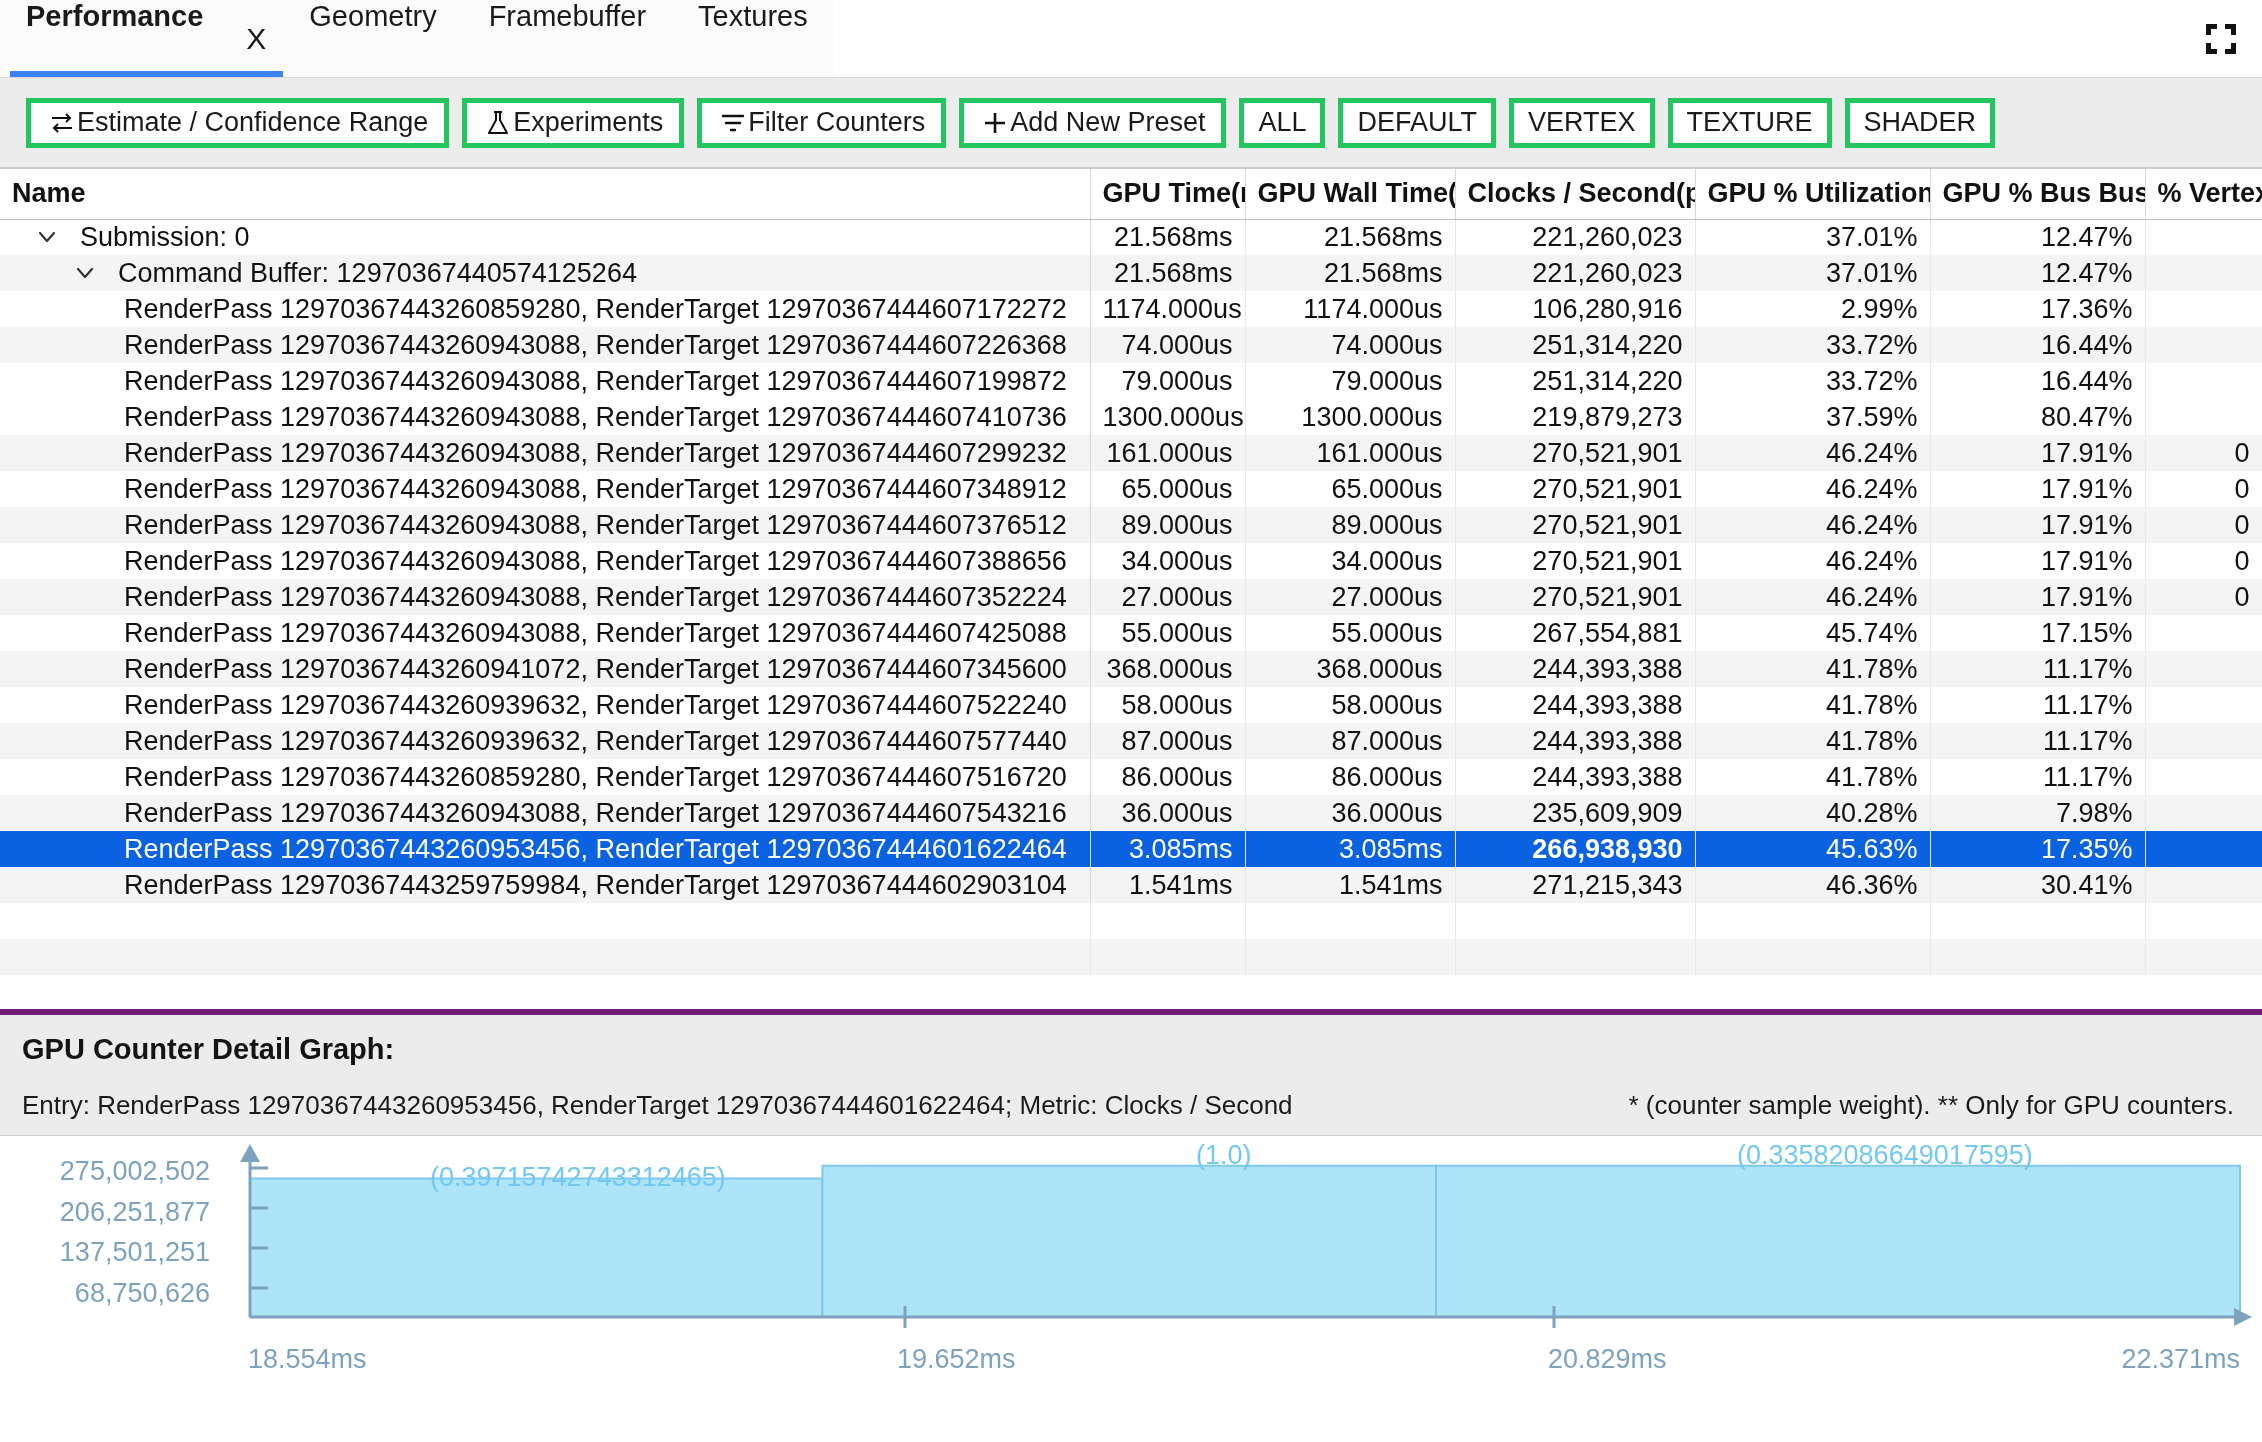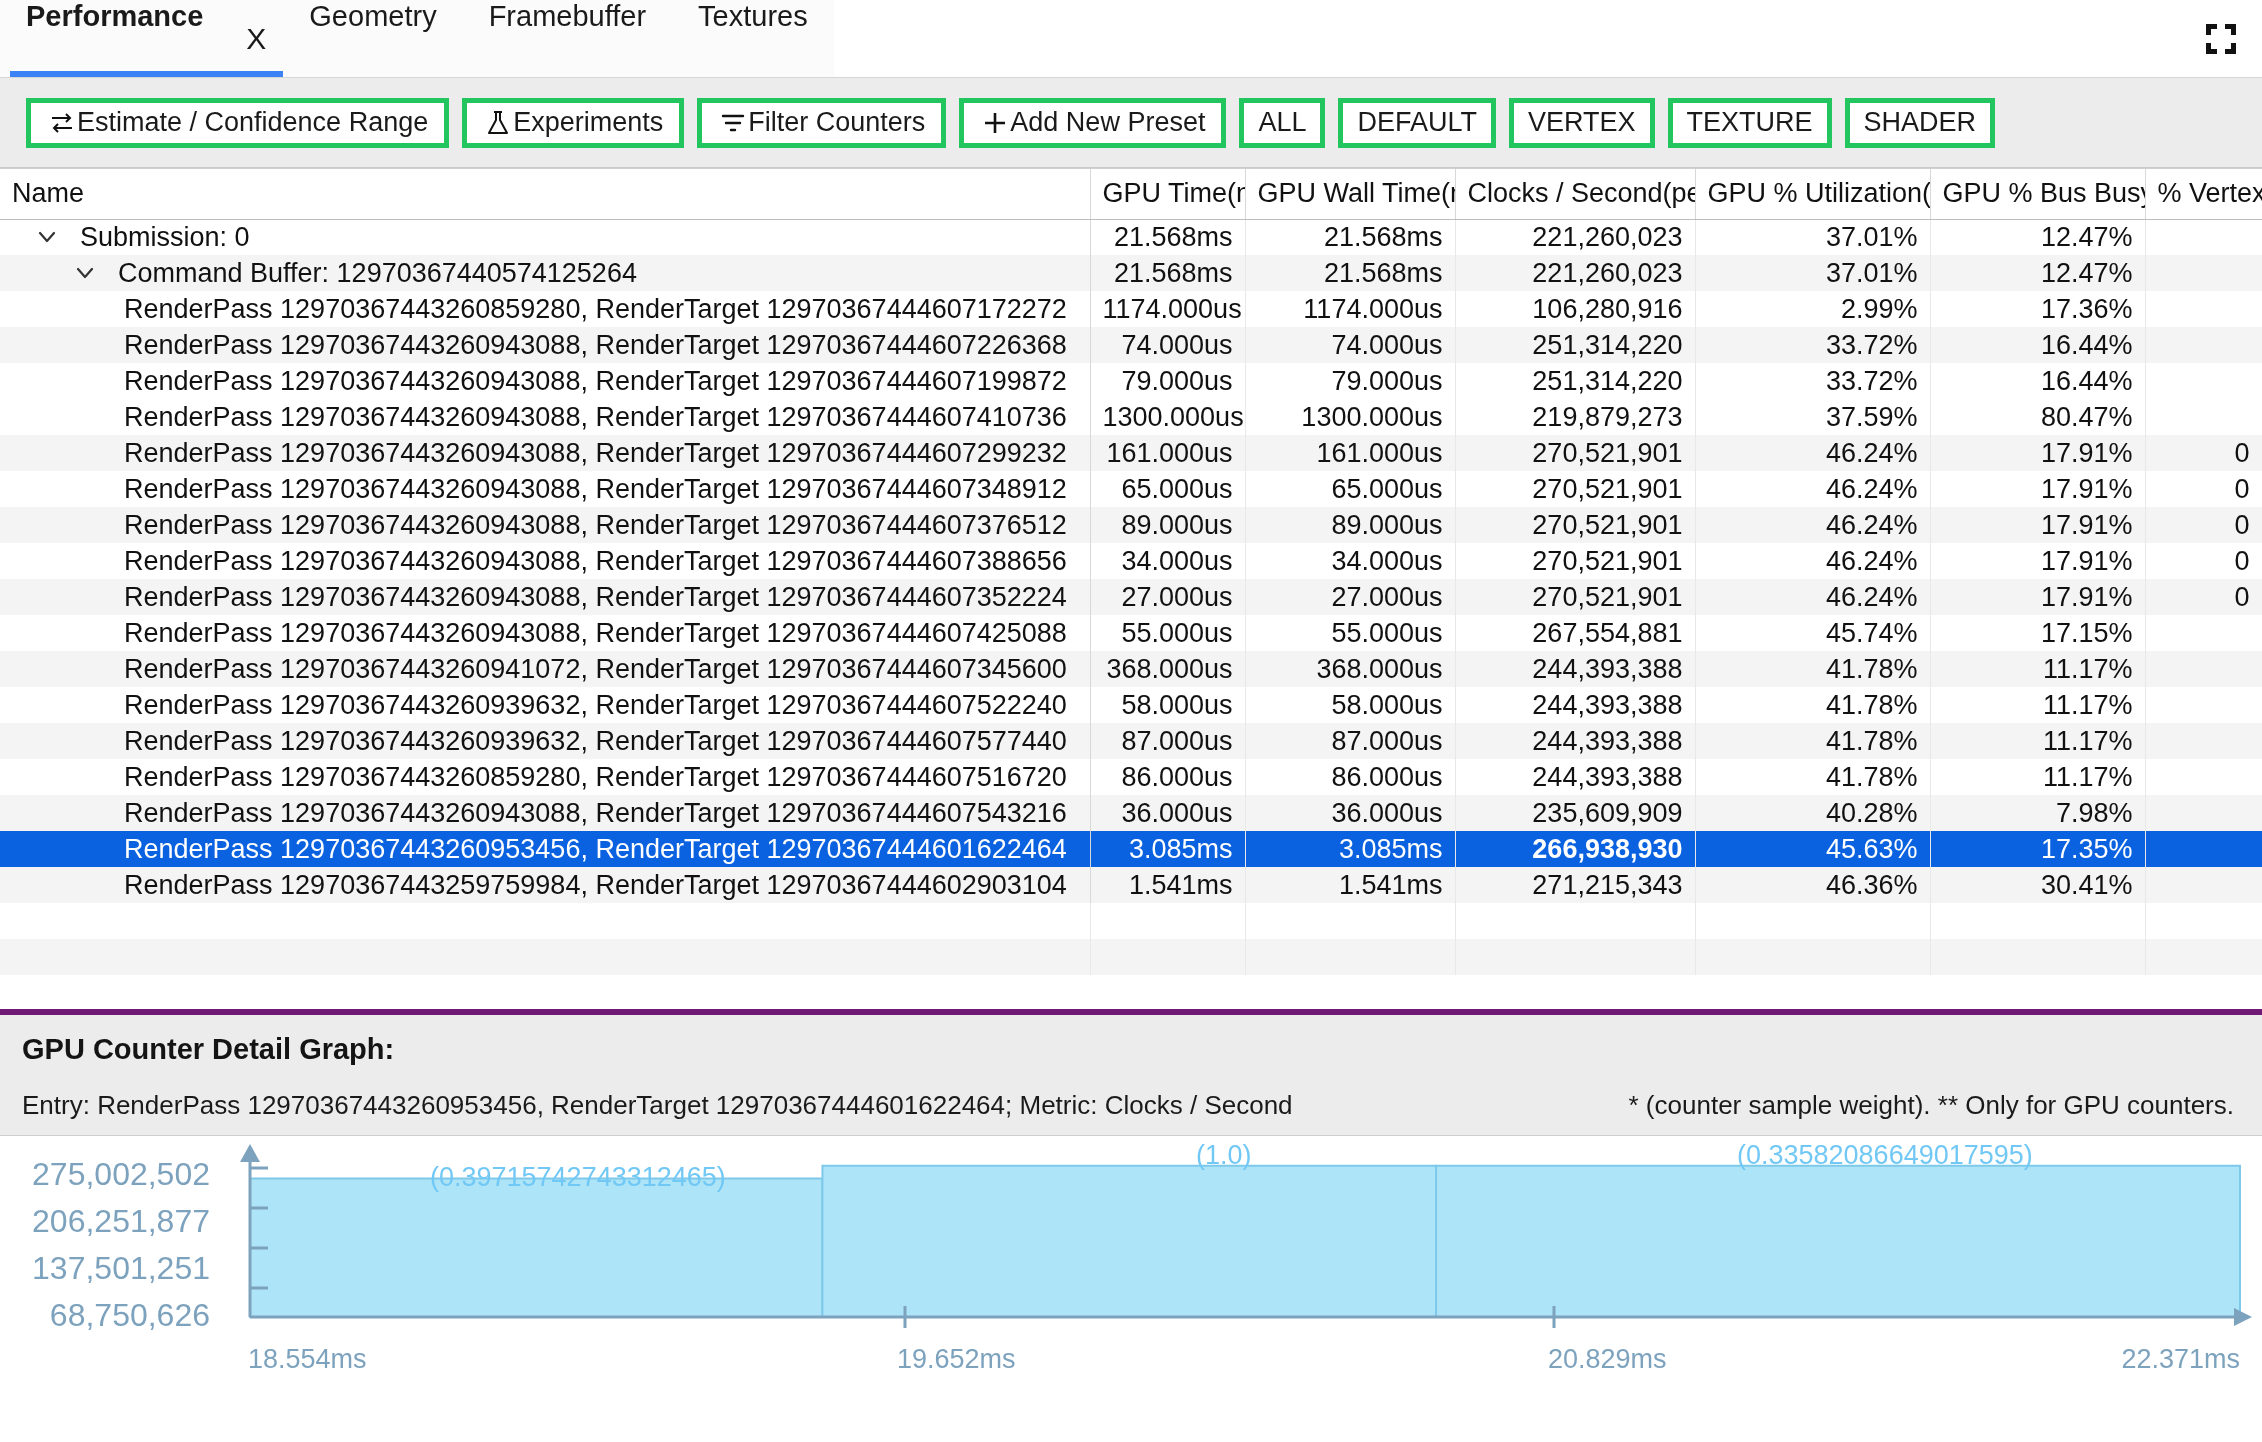--- a/index.html
+++ b/index.html
@@ -74,21 +74,21 @@
     overflow: hidden;
     background: #fff;
     position: relative;
   }
   table.grid { width: 2262px; border-collapse: collapse; table-layout: fixed; }
   table.grid th {
     height: 50px;
     background: #ffffff;
     border-bottom: 1px solid #bdbdbd;
     border-right: 1px solid #d8d8d8;
-    font-size: 27px; font-weight: normal; color: #111;
+    font-size: 27px; font-weight: bold; color: #111;
     text-align: left; padding: 0 12px; white-space: nowrap;
     overflow: hidden;
   }
   table.grid th.num { text-align: center; }
   table.grid td {
     height: 36px;
     font-size: 27px; color: #111;
     padding: 0 12px; white-space: nowrap; overflow: hidden;
     border-right: 1px solid #e8e8e8;
   }
@@ -126,21 +126,21 @@
     border-top: 1px solid #cfcfcf;
     position: relative;
     overflow: hidden;
   }
   .chart-svg { display:block; width: 2262px; height: 236px; }
   .ylabels {
     position: absolute; left: 0; top: 18px;
     width: 210px; text-align: right;
     display:flex; flex-direction:column; gap: 6px;
   }
-  .ylabels div { font-size: 32px; color: #7da2bd; line-height: 1.28; }
+  .ylabels div { font-size: 27px; color: #7da2bd; line-height: 1.28; }
   .ann { font-size: 27px; fill: #72c8f5; font-family: "Liberation Sans", sans-serif; }
   .xlab { font-size: 27px; fill: #7da2bd; font-family: "Liberation Sans", sans-serif; }
 </style>
 </head>
 <body>
 
 <div class="app">
 
   <div class="tabbar">
     <div class="tab active">

